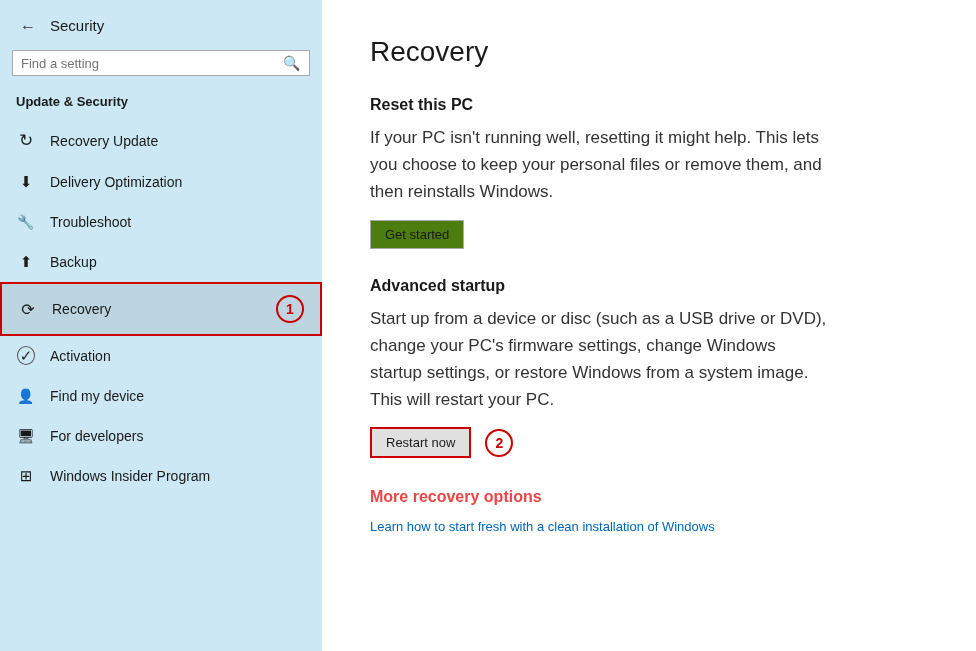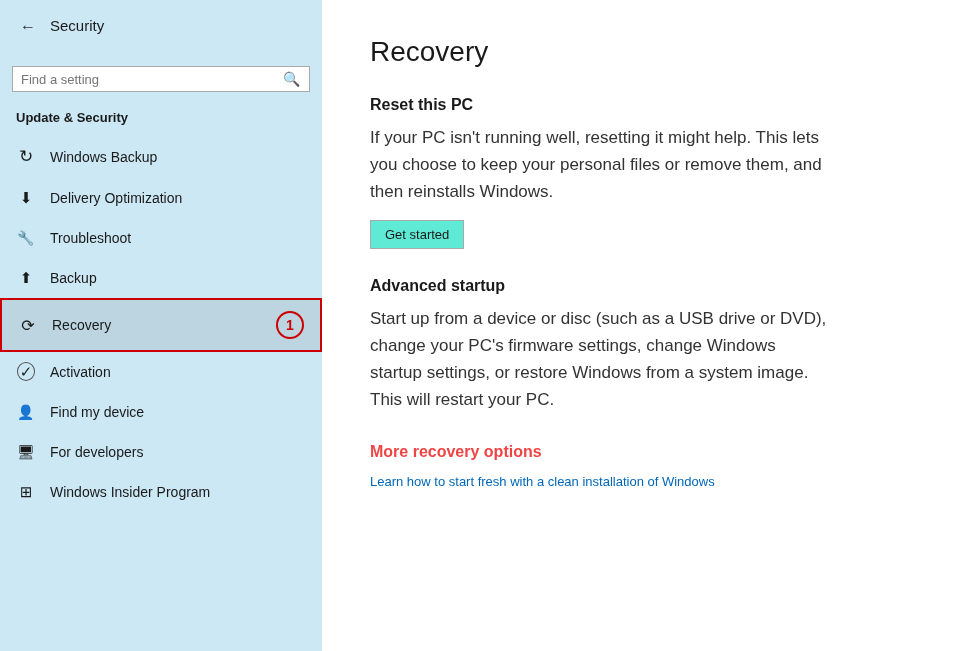--- a/index.html
+++ b/index.html
@@ -40,21 +40,21 @@
       padding: 2px 4px;
     }
 
     .sidebar-title {
       font-size: 15px;
       font-weight: 400;
       color: #1a1a1a;
     }
 
     .search-box {
-      margin: 20px 12px 12px 12px;
+      margin: 4px 12px 12px 12px;
       display: flex;
       align-items: center;
       background: #fff;
       border: 1px solid #aaa;
       padding: 4px 8px;
     }
 
     .search-input {
       border: none;
       outline: none;
@@ -145,21 +145,21 @@
 
     .section-text {
       font-size: 17px;
       color: #333;
       line-height: 1.6;
       margin-bottom: 14px;
       max-width: 460px;
     }
 
     .btn-default {
-      background: #5eead4;
+      background: #4d7c0f;
       border: 1px solid #aaa;
       padding: 6px 14px;
       font-size: 13px;
       cursor: pointer;
       color: #1a1a1a;
     }
 
     .section-divider {
       margin: 28px 0;
     }
@@ -233,21 +233,21 @@
     <input class="search-input" type="text" placeholder="Find a setting" style="">
     <button class="search-icon-btn">🔍</button>
   </div>
 
   <div class="section-label">Update &amp; Security</div>
 
   <div>
 
     <div class="nav-item">
       <span class="nav-icon icon-refresh"></span>
-      <span class="nav-label">Windows Backup</span>
+      <span class="nav-label">Recovery Update</span>
     </div>
 
     <div class="nav-item">
       <span class="nav-icon icon-download"></span>
       <span class="nav-label">Delivery Optimization</span>
     </div>
 
     <div class="nav-item">
       <span class="nav-icon icon-wrench"></span>
       <span class="nav-label">Troubleshoot</span>
@@ -293,19 +293,23 @@
     <h2 class="section-heading">Reset this PC</h2>
     <p class="section-text">If your PC isn't running well, resetting it might help. This lets you choose to keep your personal files or remove them, and then reinstalls Windows.</p>
     <button class="btn-default">Get started</button>
   </div>
 
   <div class="section-divider"></div>
 
   <div>
     <h2 class="section-heading">Advanced startup</h2>
     <p class="section-text">Start up from a device or disc (such as a USB drive or DVD), change your PC's firmware settings, change Windows startup settings, or restore Windows from a system image. This will restart your PC.</p>
+    <div class="restart-btn-wrapper">
+      <button class="restart-btn">Restart now</button>
+      <div class="circle-badge-inline">2</div>
+    </div>
   </div>
 
   <div class="more-recovery">
     <h2 class="more-recovery-heading">More recovery options</h2>
     <a class="link-text" href="#">Learn how to start fresh with a clean installation of Windows</a>
   </div>
 </div>
 
 </body></html>

